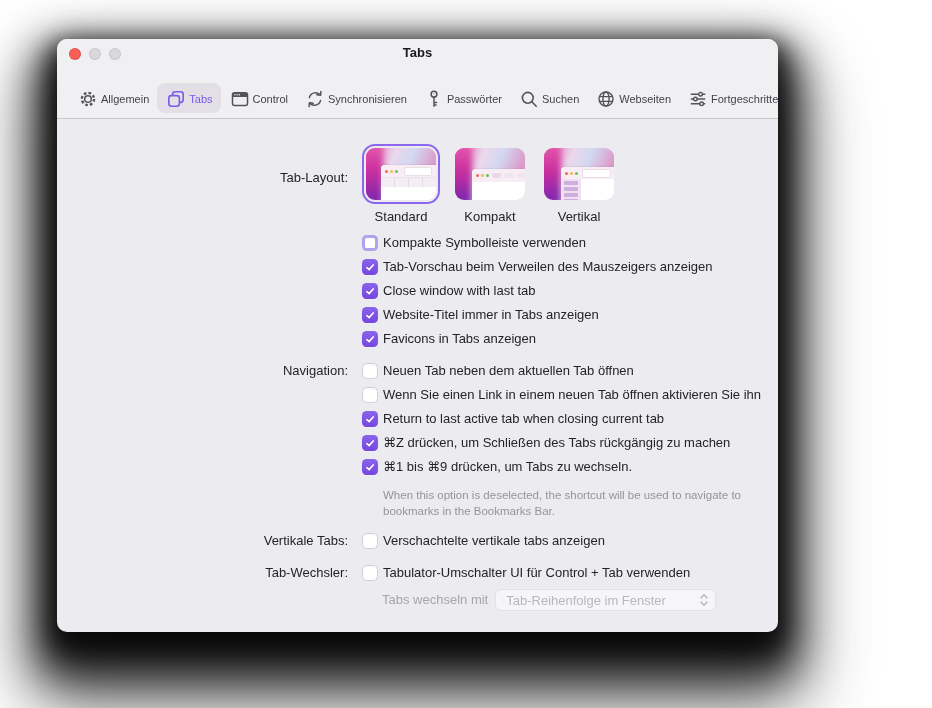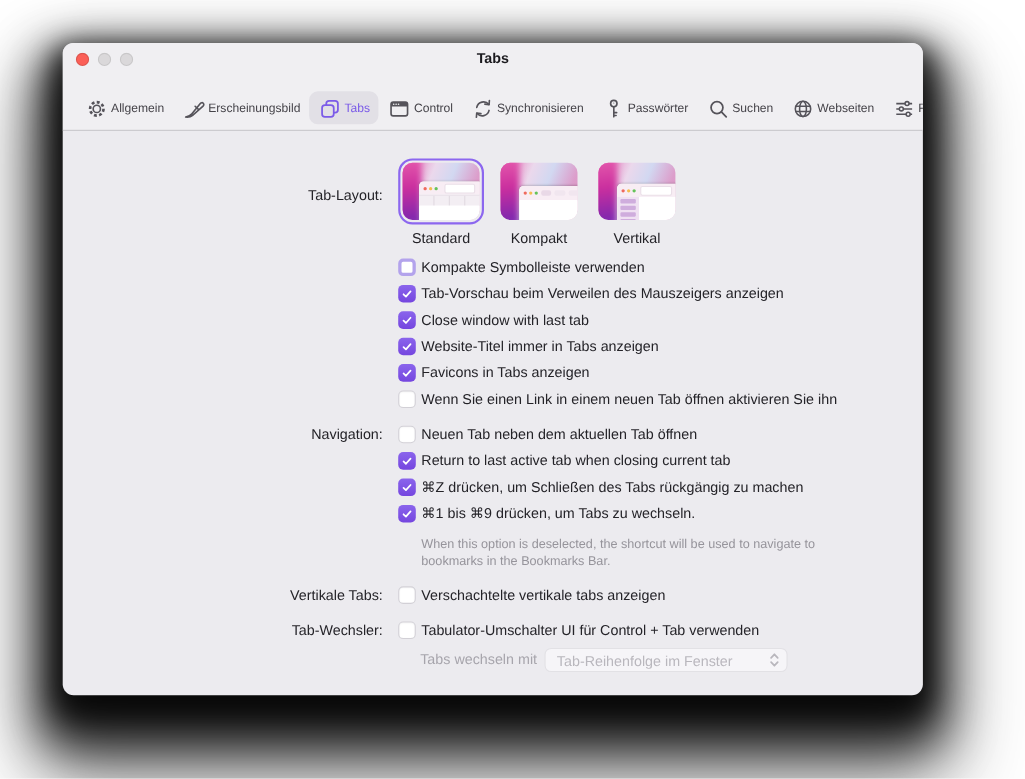--- a/index.html
+++ b/index.html
@@ -1,21 +1,21 @@
 <!DOCTYPE html>
 <html><head>
 <meta charset="utf-8">
 <style>
   html,body{margin:0;padding:0;background:#ffffff;}
   body{font-family:"Liberation Sans","DejaVu Sans",sans-serif;}
   .stage{position:relative;width:932px;height:708px;background:#ffffff;overflow:hidden;}
 
   
   .window{
-    position:absolute;left:57px;top:39px;width:782px;height:593px;
+    position:absolute;left:57px;top:39px;width:721px;height:593px;
     background:#ECEBEF;border-radius:10px;
     box-shadow:0 10px 22px 8px rgba(0,0,0,0.62),
                0 26px 44px 20px rgba(0,0,0,0.85),
                0 52px 72px 26px rgba(0,0,0,0.45);
     overflow:hidden;
   }
 
   
   .chrome{background:#F0EFF2;border-bottom:1px solid #C8C7CB;}
   .titlebar{position:relative;height:26px;}
@@ -120,29 +120,20 @@
         <div class="tb-item">
           <span class="tb-icon">
             <svg viewBox="0 0 22 22" fill="none" stroke="currentColor">
               <circle cx="11" cy="11" r="6.1" stroke-width="2.4" stroke-dasharray="2.65 2.1"></circle>
               <circle cx="11" cy="11" r="3.3" stroke-width="1.5"></circle>
             </svg>
           </span>
           <span class="tb-label">Allgemein</span>
         </div>
 
-        <div class="tb-item">
-          <span class="tb-icon">
-            <svg viewBox="0 0 22 22" fill="none" stroke="currentColor" stroke-width="1.5" stroke-linejoin="round" stroke-linecap="round">
-              <path d="M3.8 18.4c2.7-.4 4.4-1.2 5.7-2.9l7.6-9.4c.7-.9 2-1 2.7-.2.7.7.6 1.9-.2 2.6l-9.5 8.3c-1.7 1.5-3.6 1.9-6.3 1.6z"></path>
-              <path d="M12.4 8.6l3 2.8"></path>
-            </svg>
-          </span>
-          <span class="tb-label">Erscheinungsbild</span>
-        </div>
 
         <div class="tb-item selected">
           <span class="tb-icon">
             <svg viewBox="0 0 22 22" fill="none" stroke="currentColor" stroke-width="1.6">
               <rect x="7.6" y="3.8" width="10.6" height="10.6" rx="2.6"></rect>
               <rect x="3.8" y="7.6" width="10.6" height="10.6" rx="2.6" fill="#E2E0E6"></rect>
             </svg>
           </span>
           <span class="tb-label">Tabs</span>
         </div>
@@ -362,37 +353,37 @@
         <div class="cb-line">
           <span class="cb checked">
             <svg viewBox="0 0 16 16" width="12" height="12" fill="none" stroke="#fff" stroke-width="2.1" stroke-linecap="round" stroke-linejoin="round">
                 <polyline points="3.8 8.7 6.7 11.5 12.3 5.2"></polyline>
               </svg>
           </span>
           <span class="cb-label">Favicons in Tabs anzeigen</span>
         </div>
       </div>
 
-      <div class="row cb-row">
-        <div class="col-label"></div>
+      <div class="row cb-row sect">
+        <div class="col-label">Navigation:</div>
         <div class="cb-line">
           <span class="cb">
             
           </span>
-          <span class="cb-label">Wenn Sie einen Link in einem neuen Tab öffnen aktivieren Sie ihn</span>
-        </div>
-      </div>
-
-      <div class="row cb-row sect">
-        <div class="col-label">Navigation:</div>
+          <span class="cb-label">Neuen Tab neben dem aktuellen Tab öffnen</span>
+        </div>
+      </div>
+
+      <div class="row cb-row">
+        <div class="col-label"></div>
         <div class="cb-line">
           <span class="cb">
             
           </span>
-          <span class="cb-label">Neuen Tab neben dem aktuellen Tab öffnen</span>
+          <span class="cb-label">Wenn Sie einen Link in einem neuen Tab öffnen aktivieren Sie ihn</span>
         </div>
       </div>
 
       <div class="row cb-row">
         <div class="col-label"></div>
         <div class="cb-line">
           <span class="cb checked">
             <svg viewBox="0 0 16 16" width="12" height="12" fill="none" stroke="#fff" stroke-width="2.1" stroke-linecap="round" stroke-linejoin="round">
                 <polyline points="3.8 8.7 6.7 11.5 12.3 5.2"></polyline>
               </svg>

